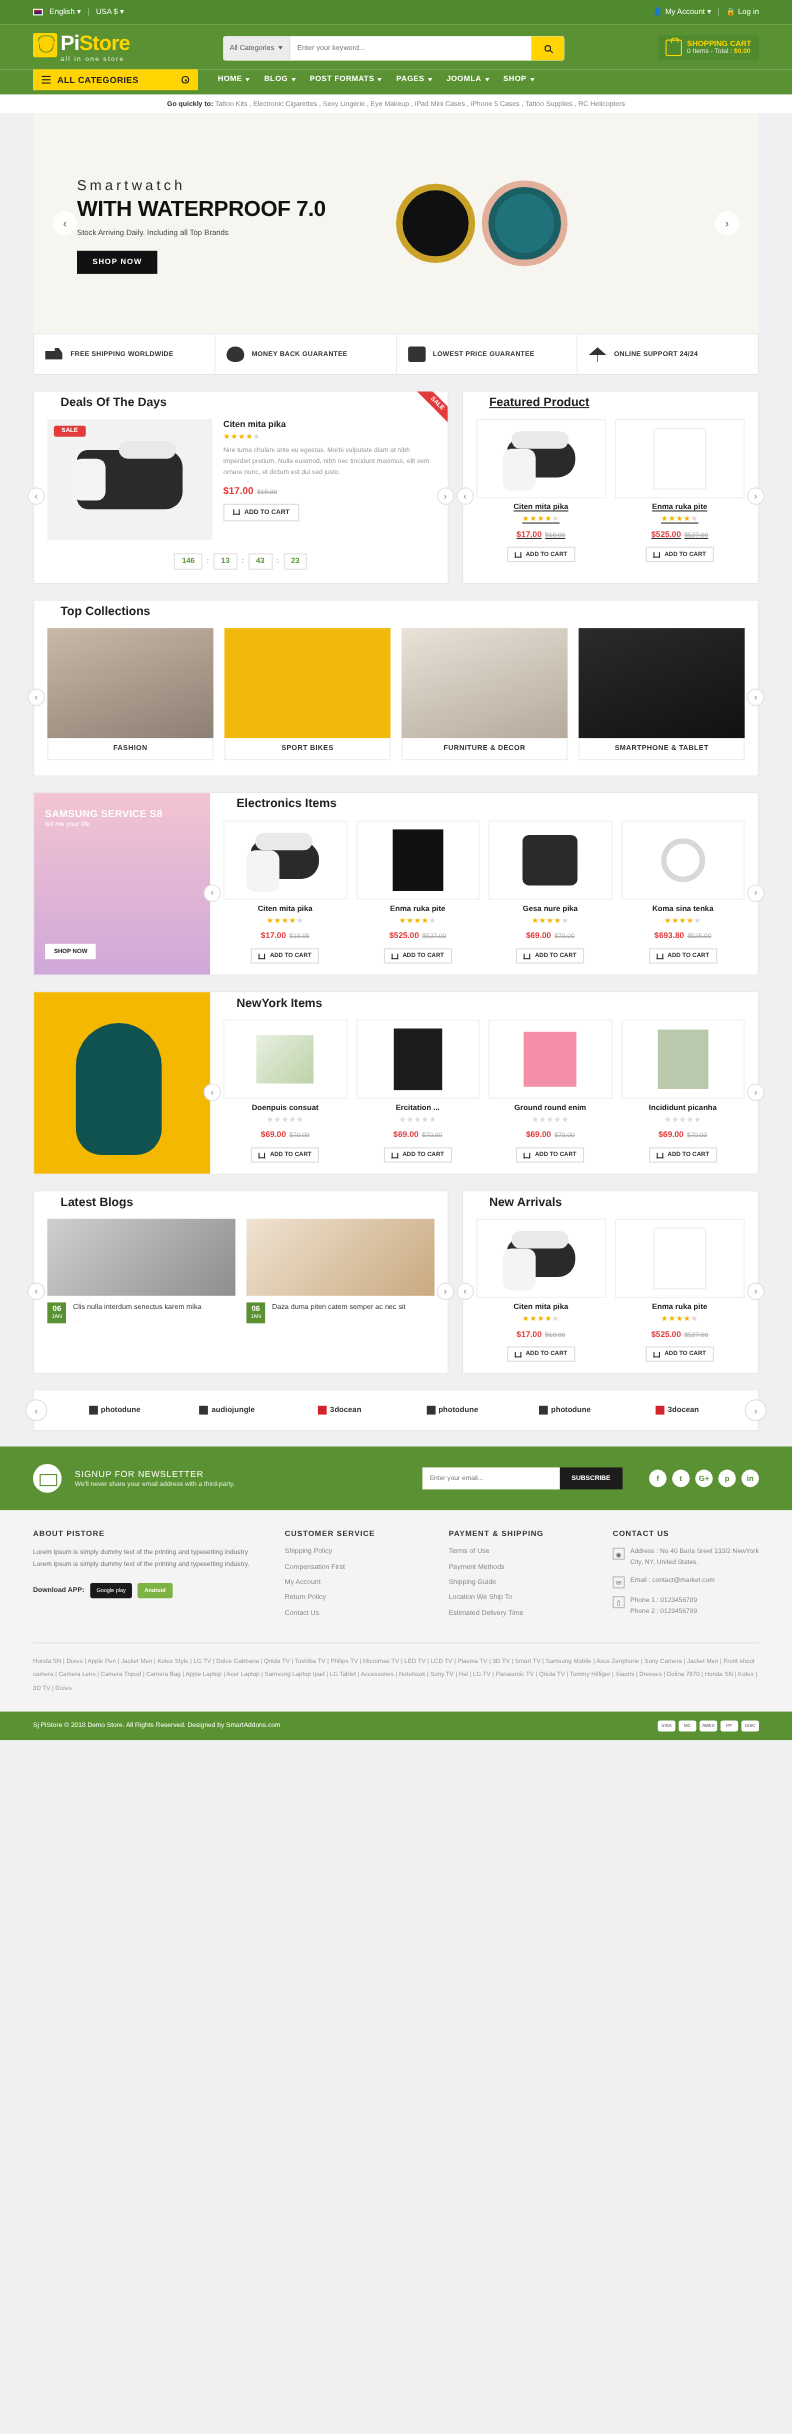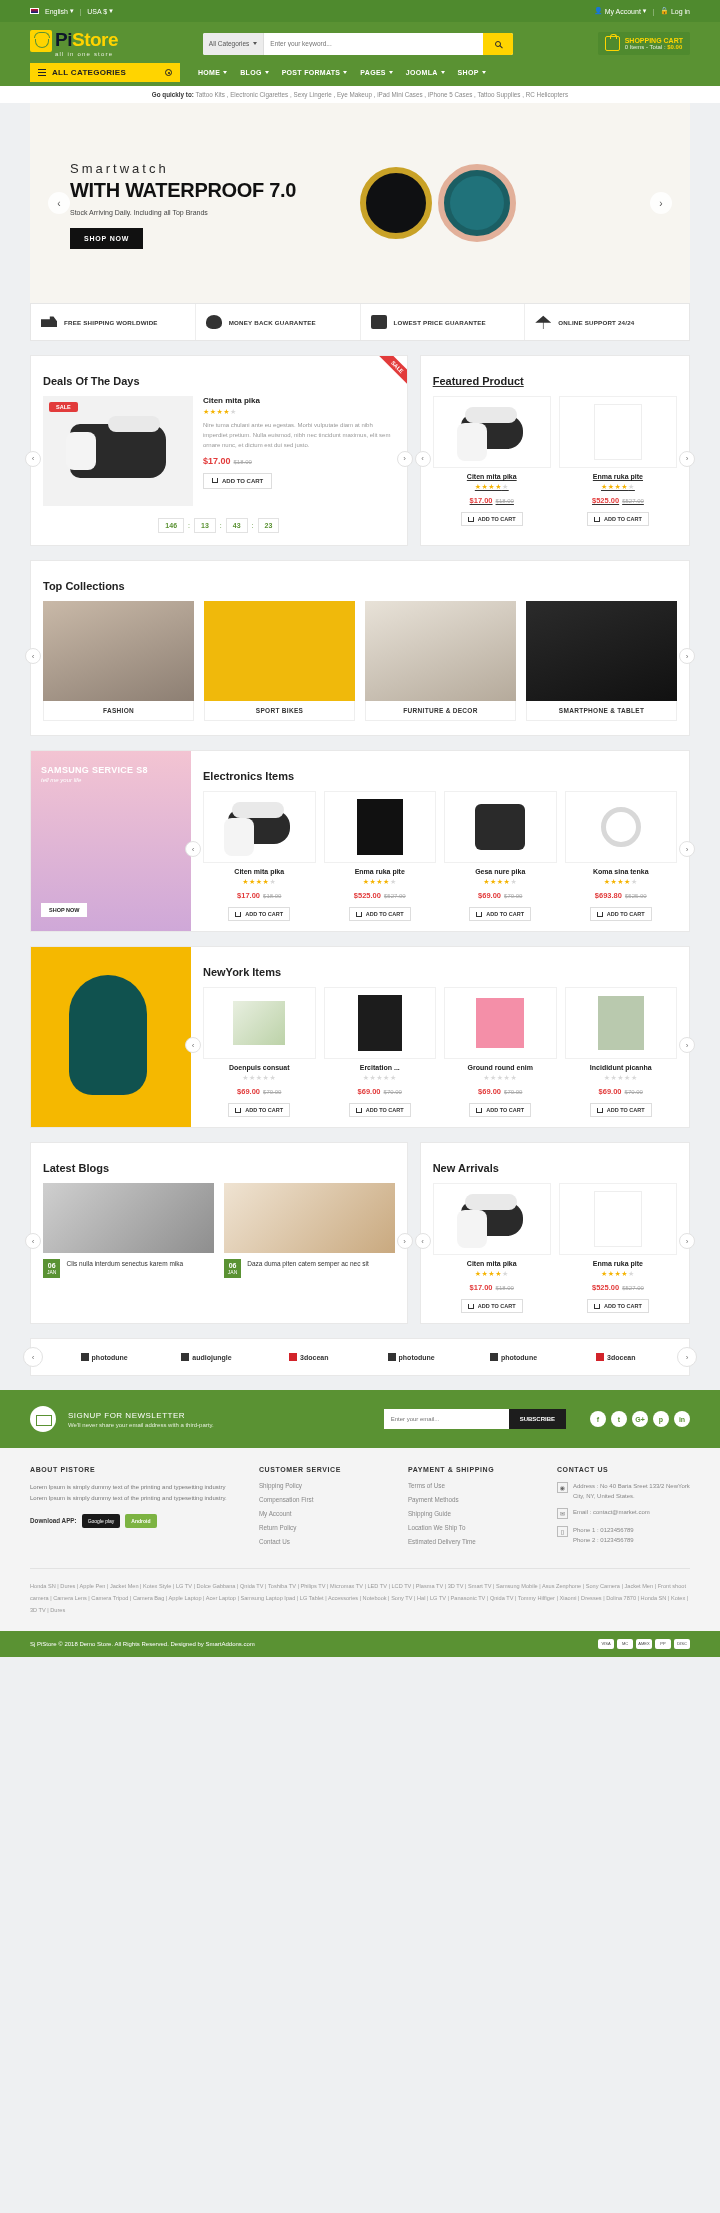--- a/index.html
+++ b/index.html
@@ -20,21 +20,21 @@
 
   
   .header { background:#5a9233; padding:8px 0 6px; }
   .header .container { display:flex; align-items:center; justify-content:space-between; }
   .logo { display:flex; align-items:flex-start; gap:3px; }
   .logo-mark { width:22px; height:22px; background:#ffd400; border-radius:2px; position:relative; }
   .logo-mark:after{content:"";position:absolute;left:5px;top:9px;width:12px;height:8px;border:1.5px solid #5a9233;border-top:none;border-radius:0 0 8px 8px;}
   .logo-mark:before{content:"";position:absolute;left:4px;top:2px;width:14px;height:5px;border:1.5px solid #5a9233;border-bottom:none;border-radius:6px 6px 0 0;}
   .logo-txt { line-height:1; }
   .logo-txt .l1 { font-size:19px; font-weight:bold; color:#ffd400; letter-spacing:-.5px; }
-  .logo-txt .l1 em { font-style:normal; color:#0f172a; }
+  .logo-txt .l1 em { font-style:normal; color:#ffffff; }
   .logo-txt .l2 { font-size:6px; color:#e8eedf; letter-spacing:1.2px; margin-top:2px;}
 
   .searchbox { display:flex; height:22px; width:310px; border-radius:2px; overflow:hidden; background:#fff; }
   .cat-select { background:#ececec; border-right:1px solid #ddd; font-size:6.5px; color:#555;
                 display:flex; align-items:center; padding:0 6px; white-space:nowrap; gap:4px;}
   .cat-select .chev { border-left:2.5px solid transparent; border-right:2.5px solid transparent; border-top:3.5px solid #555; }
   .search-input { flex:1; border:none; outline:none; font-size:6.5px; padding:0 6px; color:#555; font-family:inherit;}
   .search-btn { width:30px; background:#ffd400; display:flex; align-items:center; justify-content:center; border:none; cursor:pointer;}
   .mag { width:6px;height:6px;border:1.4px solid #2b2b2b;border-radius:50%;position:relative;display:inline-block;}
   .mag:after{content:"";position:absolute;right:-3px;bottom:-2px;width:3.5px;height:1.4px;background:#2b2b2b;transform:rotate(45deg);}
@@ -96,21 +96,21 @@
   .svc-ic { width:16px;height:14px;background:#333; flex:none; }
   .svc-ic.truck{clip-path:polygon(0 30%,55% 30%,55% 10%,78% 10%,100% 45%,100% 85%,0 85%);}
   .svc-ic.money{border-radius:50% 50% 40% 40%;}
   .svc-ic.cal{border-radius:2px;}
   .svc-ic.umb{clip-path:polygon(0 55%,50% 5%,100% 55%,52% 55%,52% 100%,48% 100%,48% 55%);}
   .svc-t { font-size:6.2px; font-weight:bold; color:#333; letter-spacing:.2px; }
 
   
   .row { display:flex; gap:12px; margin:14px 30px; }
   .card { background:#fff; border:1px solid #e8e8e8; position:relative; }
-  .card-h { font-size:11px; font-weight:bold; color:#222; padding:19px 12px 9px; }
+  .card-h { font-size:11px; font-weight:bold; color:#222; padding:4px 12px 9px;margin-left:12px; }
   .sale-ribbon { position:absolute; right:0; top:0; width:46px; height:30px; overflow:hidden; }
   .sale-ribbon span { position:absolute; right:-14px; top:6px; transform:rotate(45deg);
                       background:#e23b3b; color:#fff; font-size:5.5px; font-weight:bold; padding:2px 16px; }
 
   
   .deal { display:flex; padding:0 12px 12px; gap:10px; position:relative;}
   .deal-img { width:150px; height:110px; background:#f2f2f2; position:relative; display:flex;align-items:center;justify-content:center;}
   .badge-sale { position:absolute; left:6px; top:6px; background:#e23b3b; color:#fff; font-size:5.5px; font-weight:bold; padding:2px 7px; border-radius:2px;}
   .vr { width:96px;height:54px;background:#2a2a2a;border-radius:10px 16px 16px 10px; position:relative;}
   .vr:before{content:"";position:absolute;left:-4px;top:8px;width:30px;height:38px;background:#f4f4f4;border-radius:8px;}

